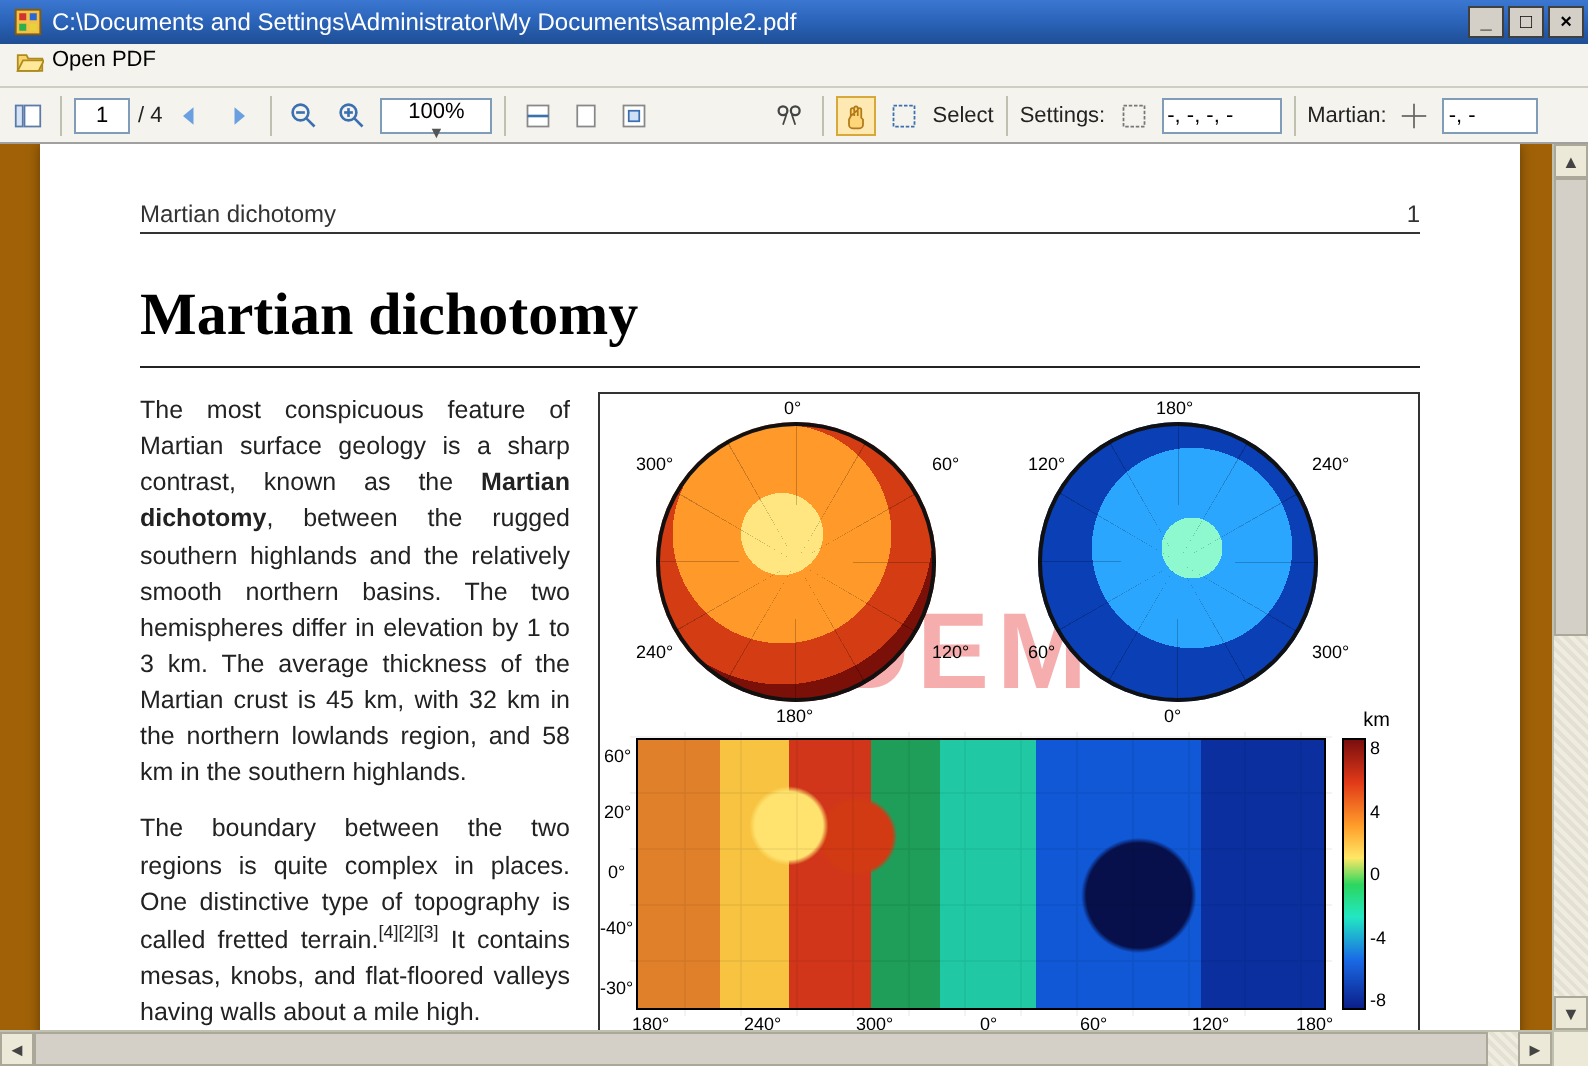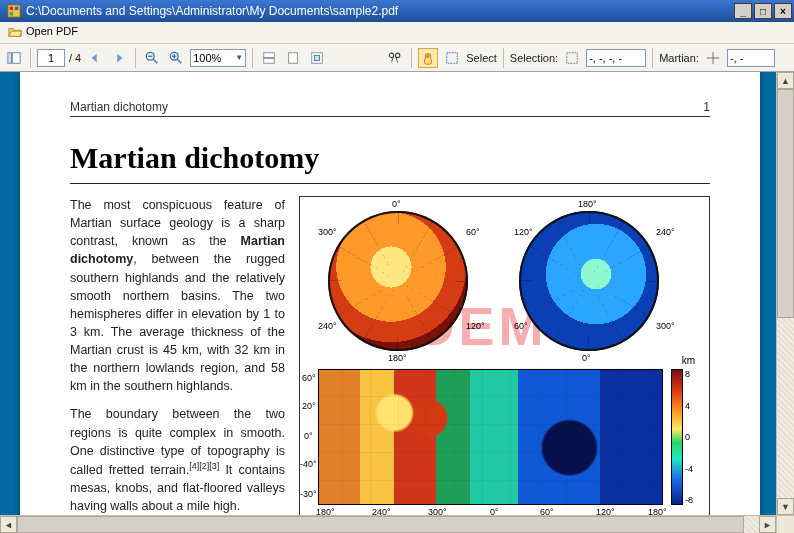--- a/index.html
+++ b/index.html
@@ -14,27 +14,27 @@
 
   
   .menubar { height: 22px; background: #f4f3ee; border-bottom: 1px solid #d0cec0; display:flex; align-items:center; padding: 0 4px; font-size: 11px; }
   .menubar .menuitem { display:flex; align-items:flex-start; gap:4px; padding:2px 4px; cursor:default; }
 
   
   .toolbar { height: 28px; background: #f4f3ee; border-bottom: 1px solid #a0a0a0; display:flex; align-items:center; padding: 0 4px; font-size: 11px; gap: 4px; position: relative; }
   .toolbar .divider { width:1px; height:20px; background:#c0c0b0; margin: 0 2px; }
   .tbtn { width:20px; height:20px; display:flex; align-items:center; justify-content:center; border:1px solid transparent; }
   .pageinput { width: 28px; height: 18px; border:1px solid #7f9db9; font-size:11px; text-align:center; }
-  .zoomsel { width: 56px; height:18px; border:1px solid #7f9db9; font-size:11px; padding:0 2px; }
+  .zoomsel { width: 56px; height:18px; border:1px solid #7f9db9; font-size:11px; padding:0 2px;flex-direction:column; }
   .selbox { width: 60px; height:18px; border:1px solid #7f9db9; font-size:11px; display:flex; align-items:center; padding:0 2px; background:#fff; }
   .posbox { width: 48px; height:18px; border:1px solid #7f9db9; font-size:11px; display:flex; align-items:center; padding:0 2px; background:#fff; }
   .toolbar .lbl { color:#222; }
 
   
-  .viewport { position:absolute; top:72px; left:0; right:18px; bottom:18px; background:#0369a1; overflow:hidden; }
+  .viewport { position:absolute; top:72px; left:0; right:18px; bottom:18px; background:#a16207; overflow:hidden; }
   .page { position:absolute; left:20px; top:0; width:740px; background:#fff; box-shadow: 0 0 6px rgba(0,0,0,0.4); padding: 28px 50px 0 50px; height: 600px; }
 
   .runhead { display:flex; justify-content:space-between; font-family:"Times New Roman", serif; font-size:12px; color:#333; border-bottom:1px solid #333; padding-bottom:2px; }
 
   .doc-title { font-family:"Times New Roman", serif; font-size:30px; font-weight:bold; margin:24px 0 8px 0; }
   .rule { border:none; border-top:1.5px solid #222; margin-bottom:12px; }
 
   .body-cols { display:flex; gap:14px; }
   .body-text { width: 215px; font-family:"Times New Roman", serif; font-size:12.5px; line-height:1.45; color:#222; }
   .body-text p { text-align:justify; margin-bottom:10px; }
@@ -195,21 +195,21 @@
         <path d="M5 8V4.5a1 1 0 012 0V8m0-4.5a1 1 0 012 0V8m0-3.5a1 1 0 012 0V9l1 1v3a2 2 0 01-2 2H6a2 2 0 01-2-2v-3l1-2z" fill="#ffd77a" stroke="#b07a1a" stroke-width="1"></path>
       </svg>
     </span>
   <span class="tbtn">
       <svg class="ic" viewBox="0 0 16 16">
         <rect x="2" y="2" width="12" height="12" fill="none" stroke="#3a6fb0" stroke-dasharray="2 1"></rect>
       </svg>
     </span>
   <span class="lbl">Select</span>
   <span class="divider"></span>
-  <span class="lbl">Selection:</span>
+  <span class="lbl">Settings:</span>
   <span class="tbtn">
       <svg class="ic" viewBox="0 0 16 16">
         <rect x="2" y="2" width="12" height="12" fill="none" stroke="#777" stroke-dasharray="2 1"></rect>
       </svg>
     </span>
   <div class="selbox">
       <span>-, -, -, -</span>
     </div>
   <span class="divider"></span>
   <span class="lbl">Martian:</span>
@@ -231,21 +231,21 @@
       <span>1</span>
     </div>
     <h1 class="doc-title">Martian dichotomy</h1>
     <hr class="rule">
     <div class="body-cols">
       <div class="body-text">
         <p>
           <span>The most conspicuous feature of Martian surface geology is a sharp contrast, known as the </span><span class="bold">Martian dichotomy</span><span>, between the rugged southern highlands and the relatively smooth northern basins. The two hemispheres differ in elevation by 1 to 3 km. The average thickness of the Martian crust is 45 km, with 32 km in the northern lowlands region, and 58 km in the southern highlands.</span>
         </p>
         <p>
-          <span>The boundary between the two regions is quite complex in smooth. One distinctive type of topography is called fretted terrain.</span><sup>[4][2][3]</sup><span> It contains mesas, knobs, and flat-floored valleys having walls about a mile high.</span>
+          <span>The boundary between the two regions is quite complex in places. One distinctive type of topography is called fretted terrain.</span><sup>[4][2][3]</sup><span> It contains mesas, knobs, and flat-floored valleys having walls about a mile high.</span>
         </p>
       </div>
       <div class="figure">
         <div class="watermark">DEMO</div>
         <div class="globe globeL"></div>
         <div class="globe globeR"></div>
         <span class="globe-ticks" style="left:92px; top:2px;">0°</span>
         <span class="globe-ticks" style="left:278px; top:2px;">180°</span>
         <span class="globe-ticks" style="left:18px; top:30px;">300°</span>
         <span class="globe-ticks" style="left:166px; top:30px;">60°</span>

